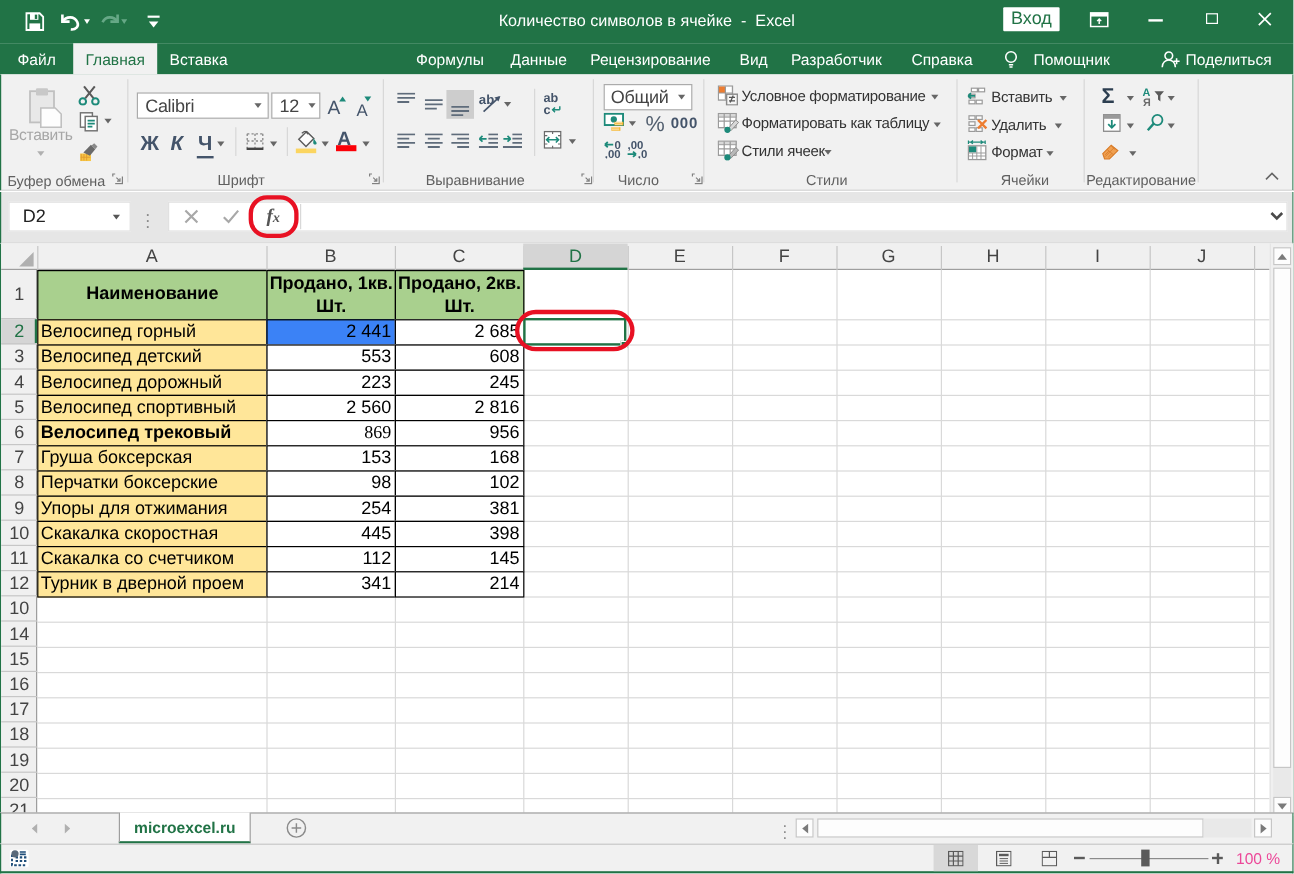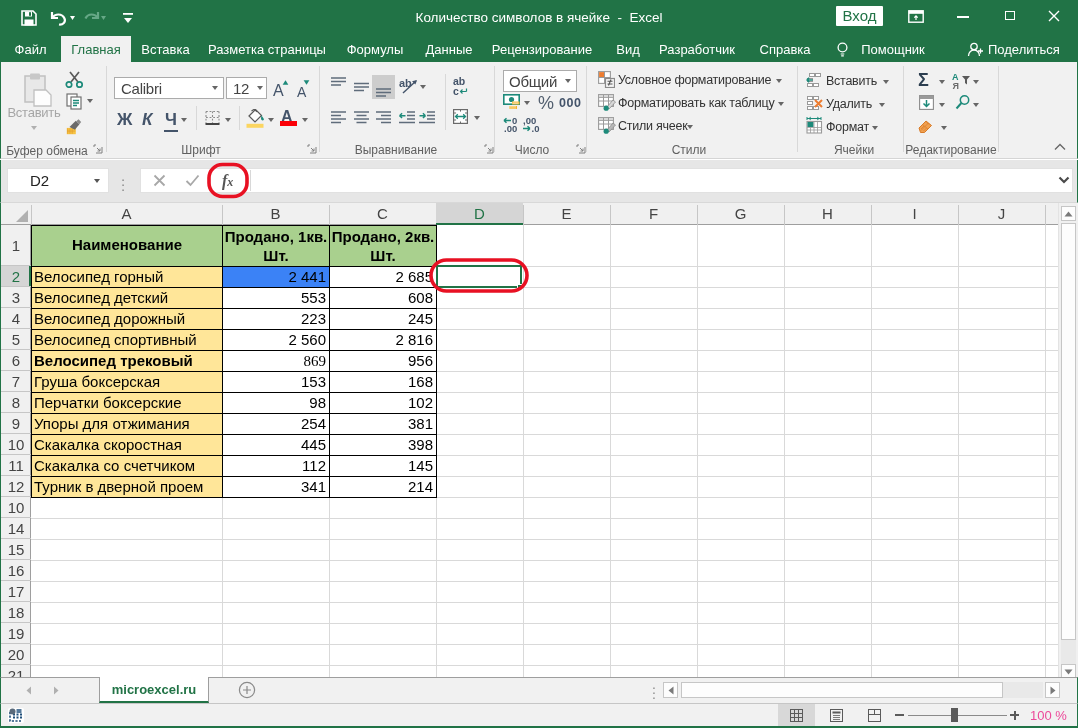--- a/index.html
+++ b/index.html
@@ -56,21 +56,20 @@
   <div class="abs" style="left:957px;top:16px;width:12px;height:2px;background:#fff"></div>
   <div class="abs" style="left:1005px;top:11px;width:10px;height:9px;border:1.5px solid #fff"></div>
   <svg class="abs" style="left:1048px;top:10px" width="12" height="12" viewBox="0 0 12 12">
     <path d="M1 1 L11 11 M11 1 L1 11" stroke="#fff" stroke-width="1.4"></path>
   </svg>
 </div>
 <div id="tabrow" class="abs">
   <div class="tab" style="left:0px;width:61px;">Файл</div>
   <div class="tab" style="left:61px;width:70px;background:#f1f1f1;color:#217346;">Главная</div>
   <div class="tab" style="left:131px;width:69px;">Вставка</div>
-  <div class="tab" style="left:200px;width:134px;">Разметка страницы</div>
   <div class="tab" style="left:334px;width:82px;">Формулы</div>
   <div class="tab" style="left:416px;width:66px;">Данные</div>
   <div class="tab" style="left:482px;width:120px;">Рецензирование</div>
   <div class="tab" style="left:602px;width:52px;">Вид</div>
   <div class="tab" style="left:654px;width:86px;">Разработчик</div>
   <div class="tab" style="left:740px;width:90px;">Справка</div>
   <svg class="abs" style="left:836px;top:6px" width="13" height="15" viewBox="0 0 13 15">
     <circle cx="6.5" cy="5.5" r="4.4" fill="none" stroke="#fff" stroke-width="1.3"></circle>
     <path d="M4.7 12 h3.6 M5.2 13.8 h2.6" stroke="#fff" stroke-width="1.2"></path>
   </svg>
@@ -321,21 +320,21 @@
   </svg>
   <div class="ar" style="left:940px;top:64px;"></div>
   <div class="glabel" style="left:904px;width:92px;">Редактирование</div>
   <div class="gsep" style="left:997px;"></div>
   <svg class="abs" style="left:1053px;top:81px" width="12" height="8" viewBox="0 0 12 8">
       <path d="M1 6.5 L6 1.5 L11 6.5" fill="none" stroke="#666" stroke-width="1.3"></path>
     </svg>
 </div>
 <div id="fbar" class="abs">
   <div class="abs" style="left:6px;top:8px;width:102px;height:25px;background:#fff;border:1px solid #e1e1e1;"></div>
-  <div class="abs" style="left:29px;top:12px;font-size:15px;color:#222;text-align:right;">D2</div>
+  <div class="abs" style="left:18px;top:12px;font-size:15px;color:#222;text-align:right;">D2</div>
   <div class="ar" style="left:93px;top:19px;border-top-color:#555;"></div>
   <div class="abs" style="left:120px;top:13px;width:3px;height:15px;color:#8a8a8a;font-size:15px;line-height:5px;">.<br>.<br>.</div>
   <div class="abs" style="left:139px;top:8px;width:933px;height:25px;background:#fff;border:1px solid #e1e1e1;"></div>
   <div class="abs" style="left:249px;top:10px;width:1px;height:21px;background:#d8d8d8;"></div>
   <svg class="abs" style="left:152px;top:14px" width="13" height="13" viewBox="0 0 13 13">
       <path d="M1.5 1.5 L11.5 11.5 M11.5 1.5 L1.5 11.5" stroke="#a8a8a8" stroke-width="1.8"></path>
     </svg>
   <svg class="abs" style="left:184px;top:14px" width="15" height="13" viewBox="0 0 15 13">
       <path d="M1.5 7 L5.5 11 L13.5 1.5" stroke="#a8a8a8" stroke-width="1.8" fill="none"></path>
     </svg>

